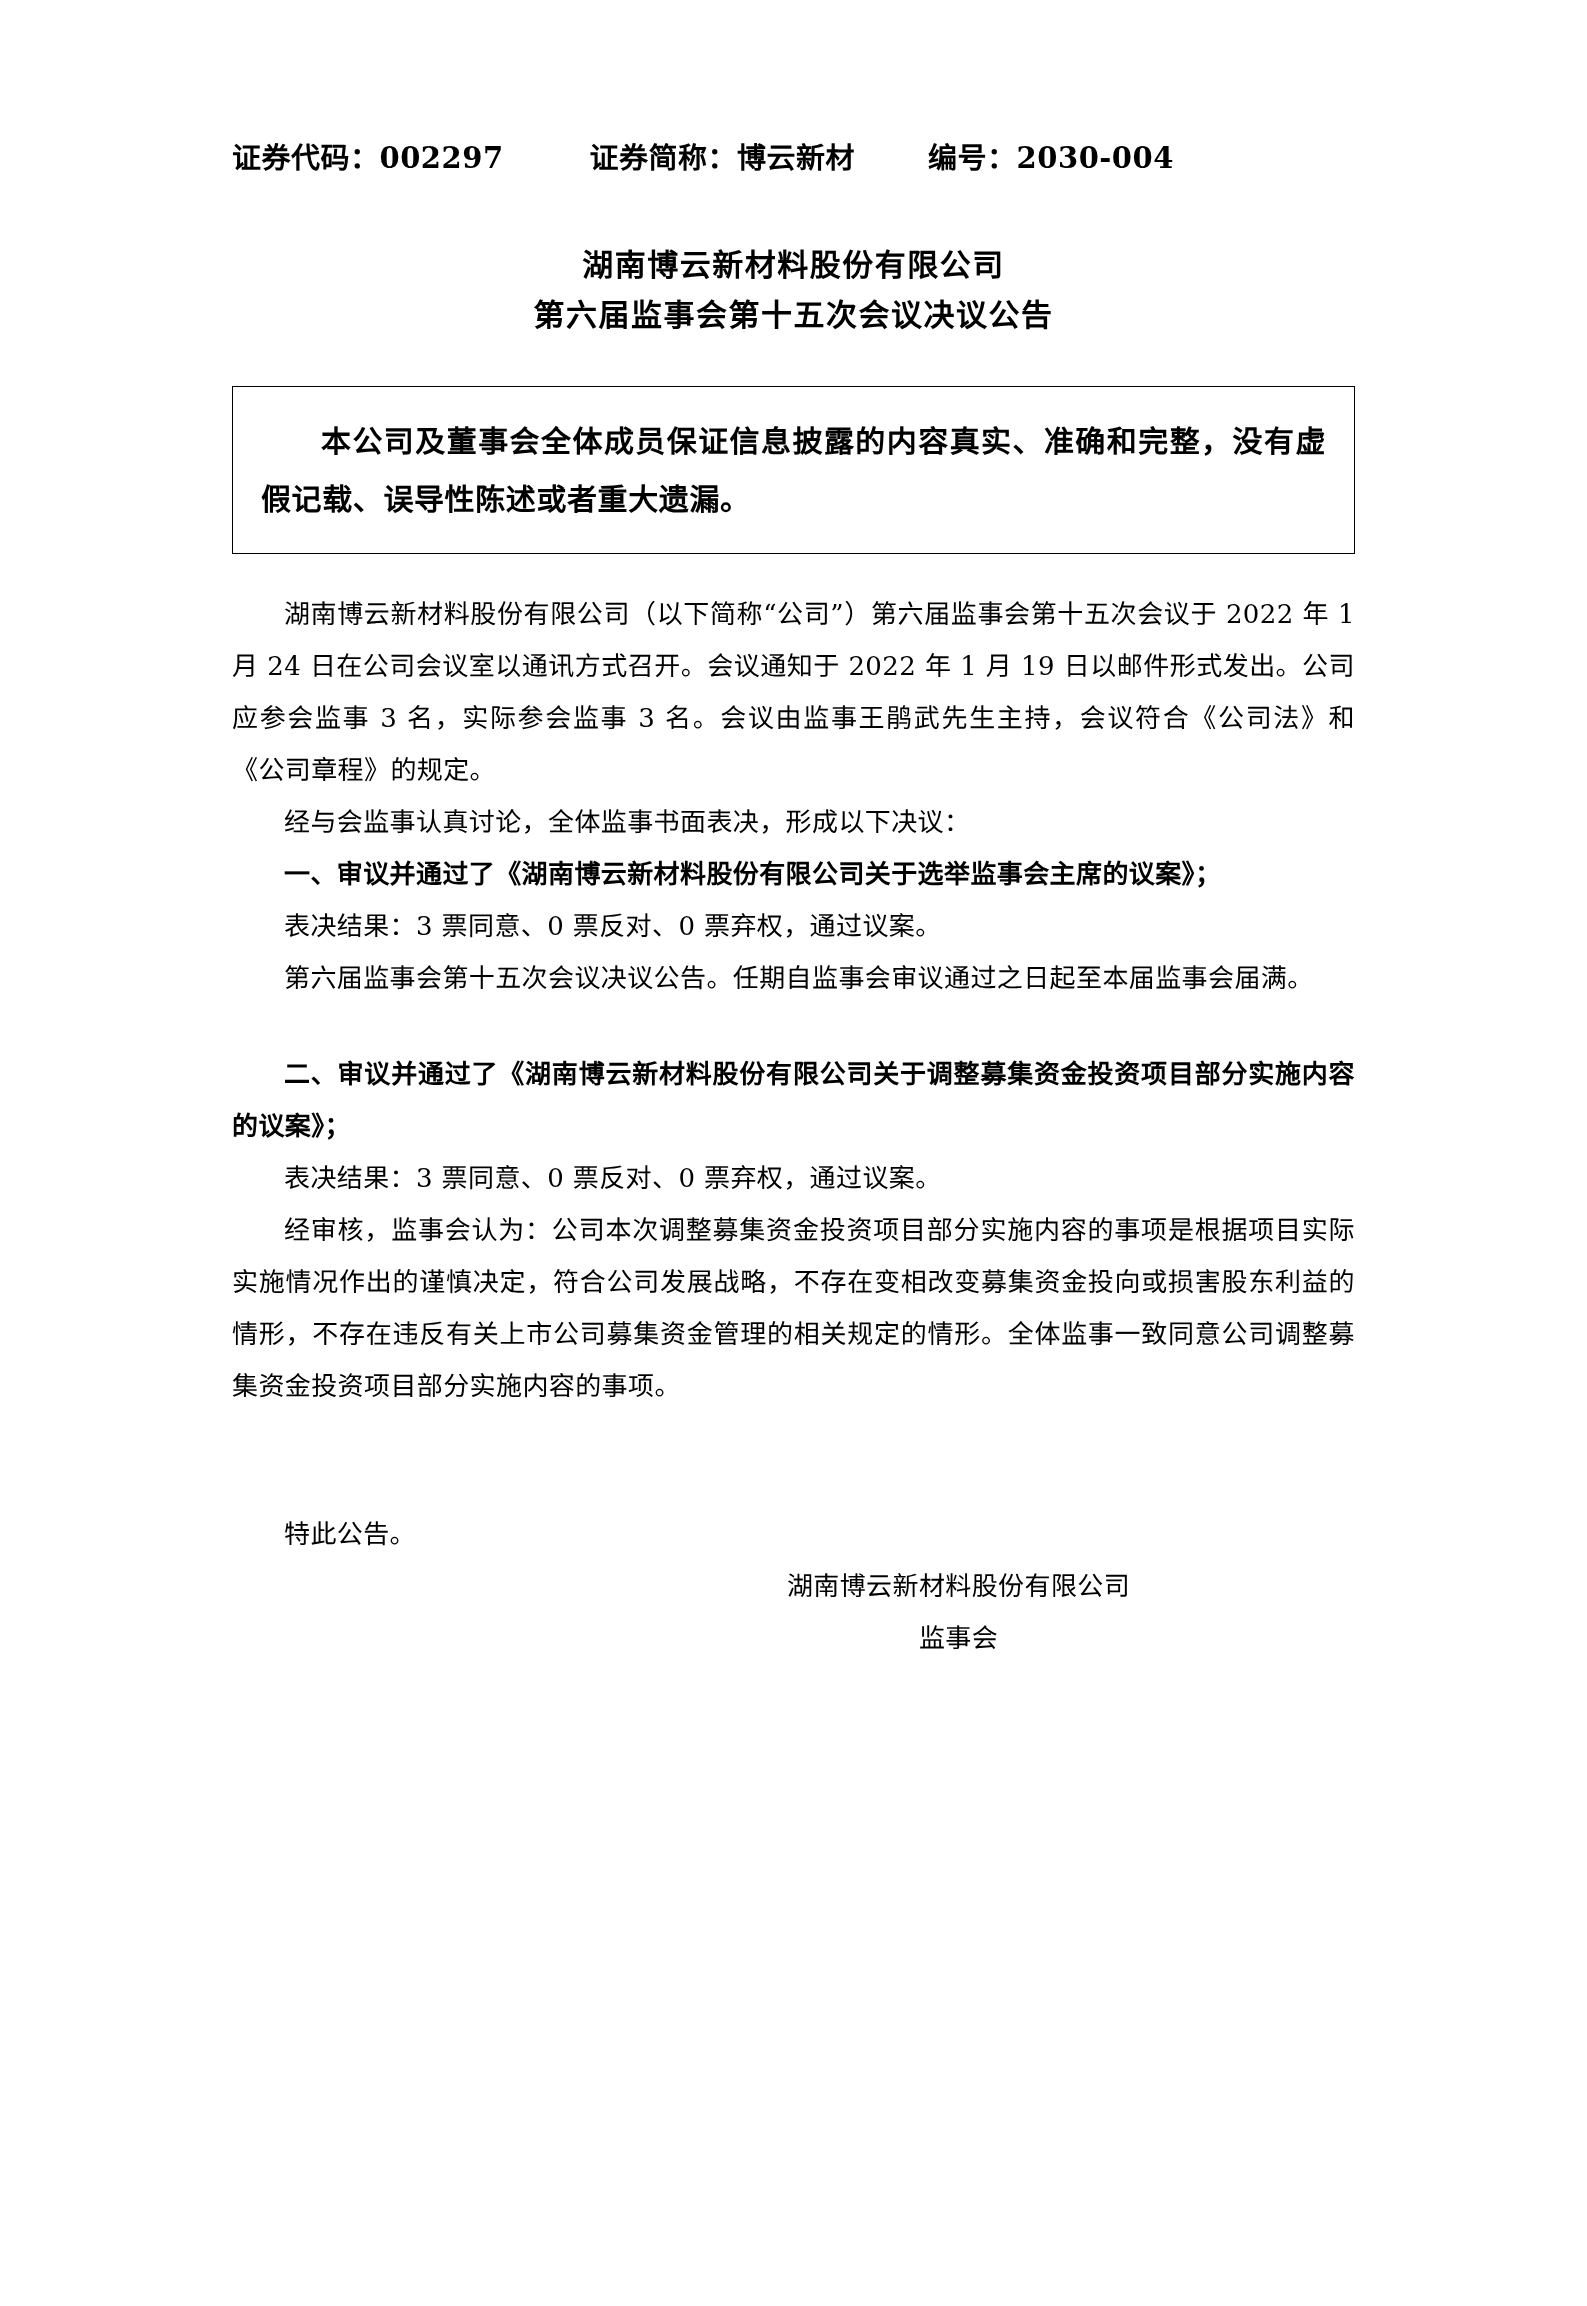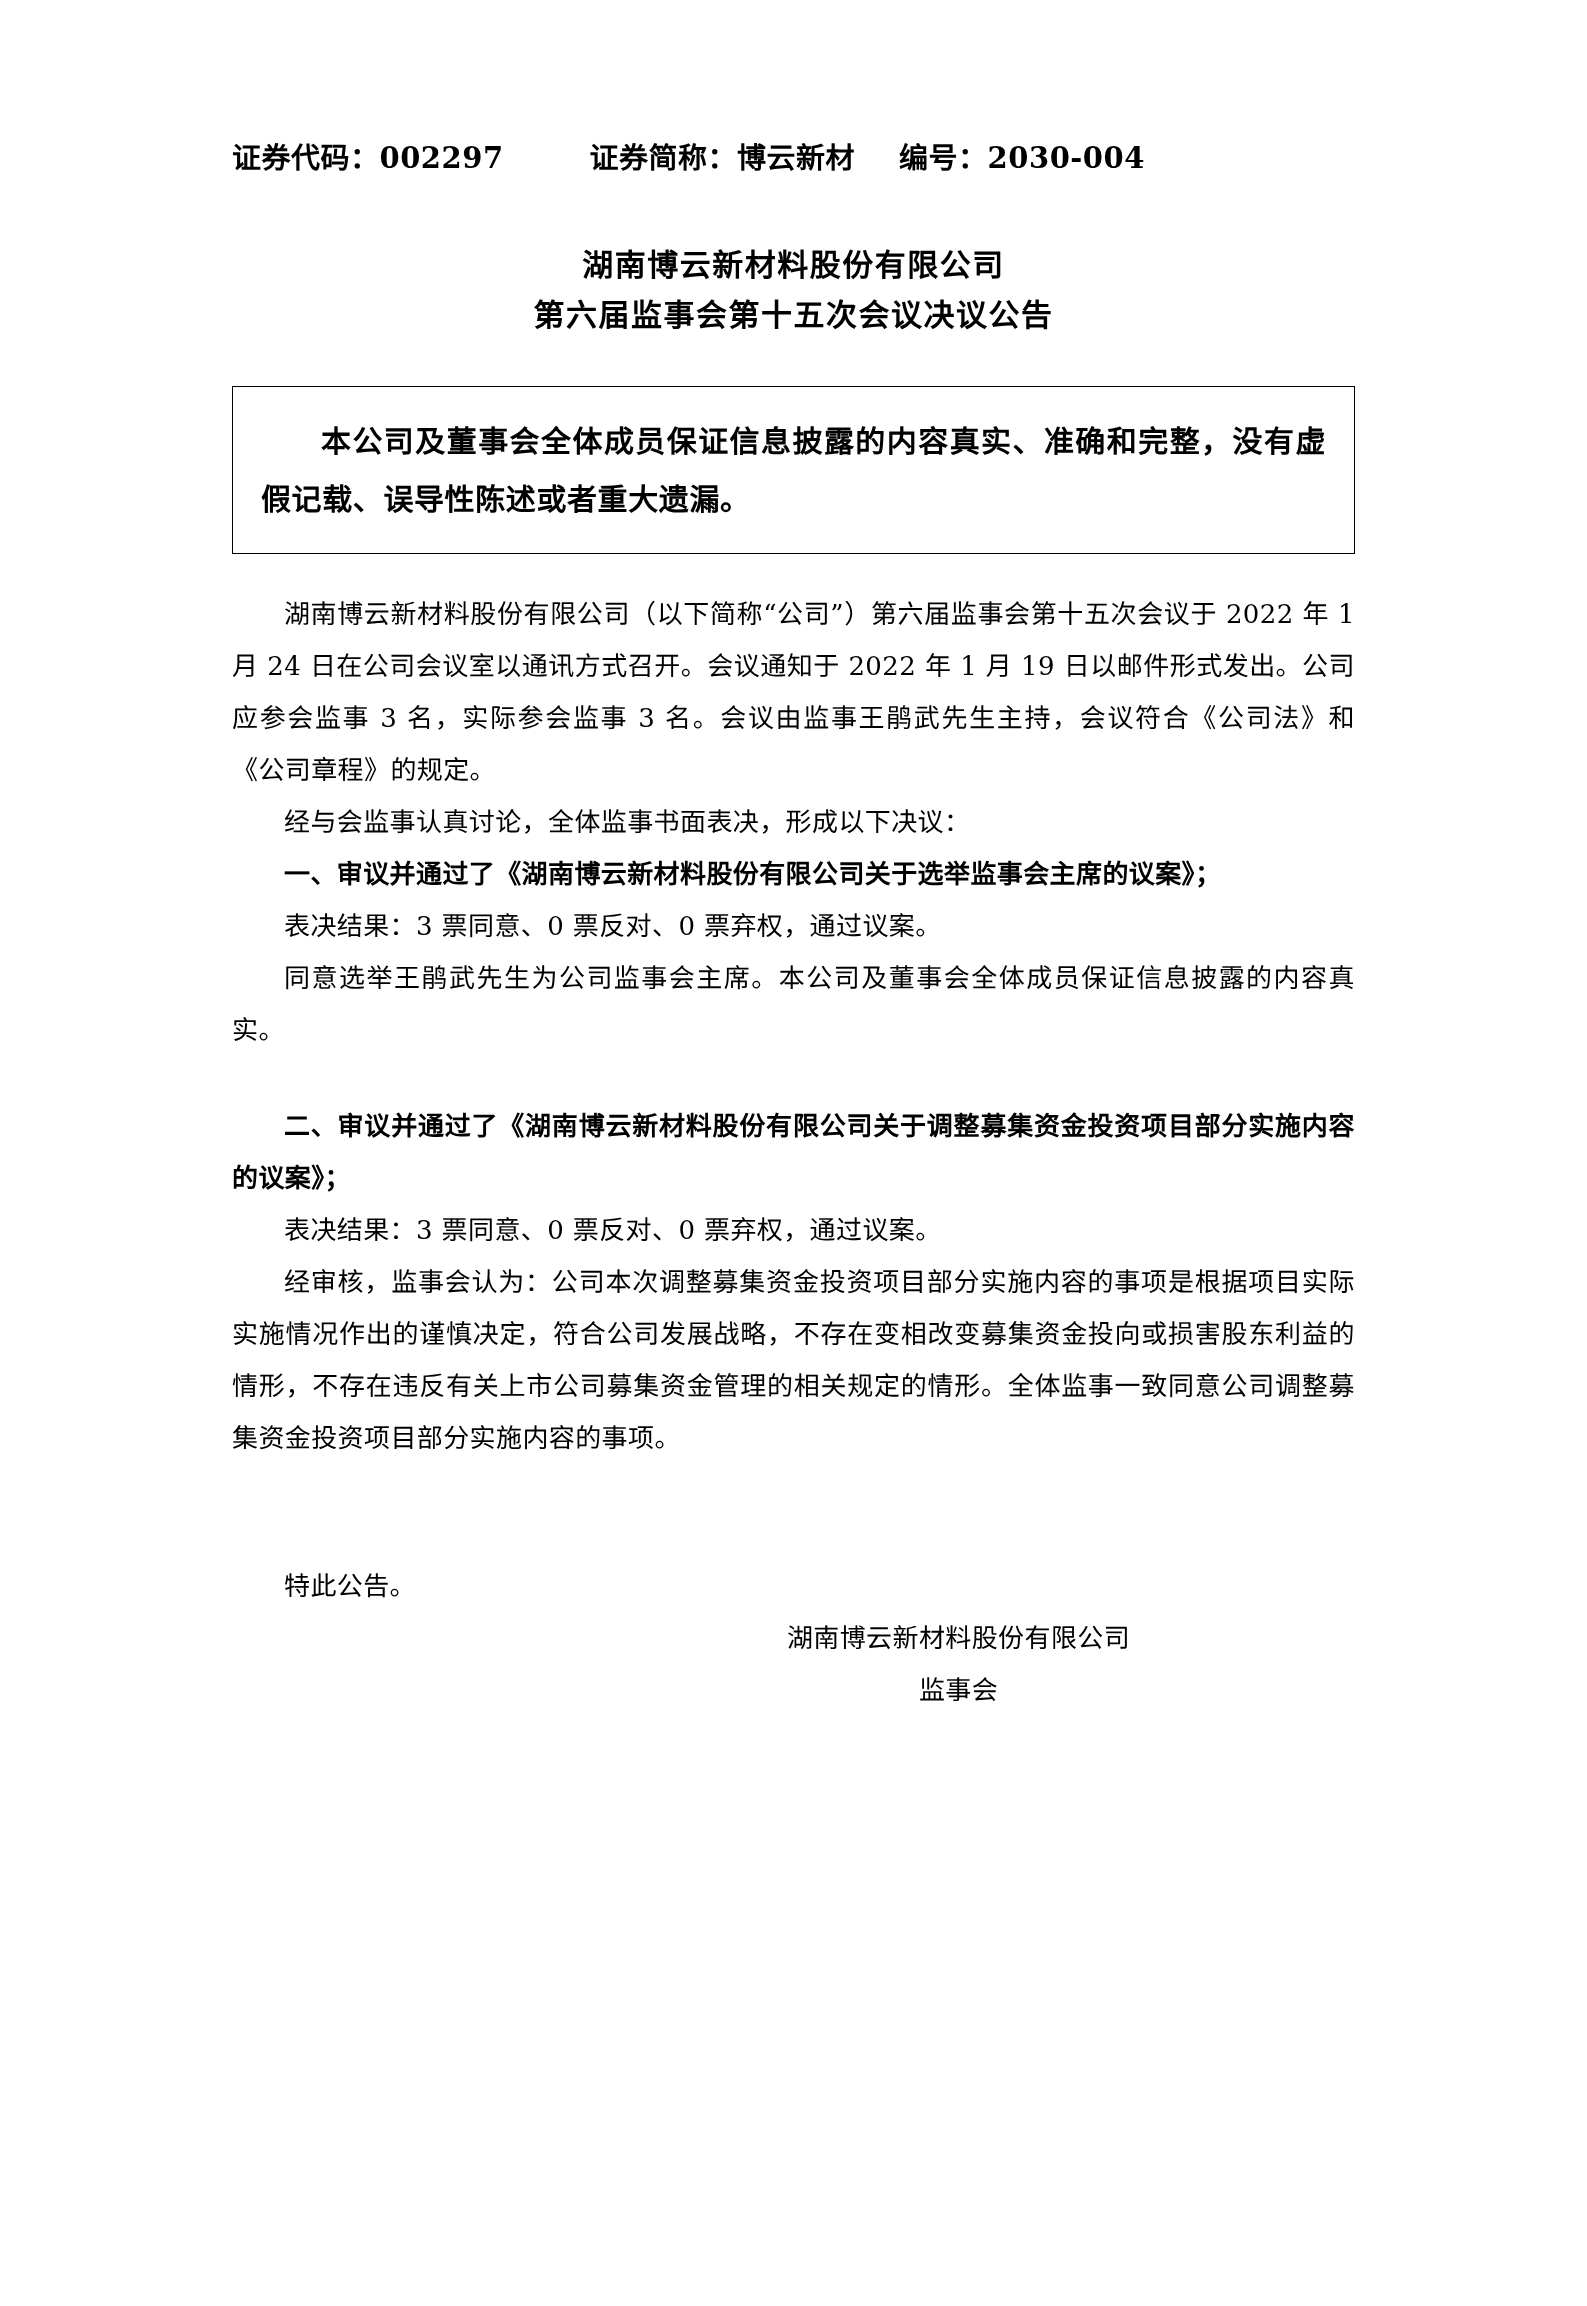--- a/index.html
+++ b/index.html
@@ -28,21 +28,21 @@
     display: flex;
     align-items: baseline;
     font-weight: bold;
     font-size: 29px;
     letter-spacing: 0.5px;
     margin-top: 14px;
     margin-bottom: 64px;
     white-space: nowrap;
   }
   .header-line .seg-code { margin-right: 86px; }
-  .header-line .seg-name { margin-right: 44px; }
+  .header-line .seg-name { margin-right: 73px; }
   .header-line .seg-no { }
 
   
   .doc-title {
     text-align: center;
     font-weight: bold;
     font-size: 31px;
     line-height: 1.62;
     letter-spacing: 1.5px;
   }
@@ -110,21 +110,21 @@
 
   <div class="disclaimer">
     <p>本公司及董事会全体成员保证信息披露的内容真实、准确和完整，没有虚假记载、误导性陈述或者重大遗漏。</p>
   </div>
 
   <div class="body-text">
     <p>湖南博云新材料股份有限公司（以下简称“公司”）第六届监事会第十五次会议于 2022 年 1 月 24 日在公司会议室以通讯方式召开。会议通知于 2022 年 1 月 19 日以邮件形式发出。公司应参会监事 3 名，实际参会监事 3 名。会议由监事王鹃武先生主持，会议符合《公司法》和《公司章程》的规定。</p>
     <p>经与会监事认真讨论，全体监事书面表决，形成以下决议：</p>
     <p class="bold">一、审议并通过了《湖南博云新材料股份有限公司关于选举监事会主席的议案》；</p>
     <p>表决结果：3 票同意、0 票反对、0 票弃权，通过议案。</p>
-    <p>同意选举王鹃武先生为公司监事会主席。本公司及董事会全体成员保证信息披露的内容真实。</p>
+    <p>第六届监事会第十五次会议决议公告。任期自监事会审议通过之日起至本届监事会届满。</p>
 
     <div class="gap-block"></div>
 
     <p class="bold">二、审议并通过了《湖南博云新材料股份有限公司关于调整募集资金投资项目部分实施内容的议案》；</p>
     <p>表决结果：3 票同意、0 票反对、0 票弃权，通过议案。</p>
     <p>经审核，监事会认为：公司本次调整募集资金投资项目部分实施内容的事项是根据项目实际实施情况作出的谨慎决定，符合公司发展战略，不存在变相改变募集资金投向或损害股东利益的情形，不存在违反有关上市公司募集资金管理的相关规定的情形。全体监事一致同意公司调整募集资金投资项目部分实施内容的事项。</p>
 
     <div class="gap-block-large"></div>
 
     <p>特此公告。</p>

